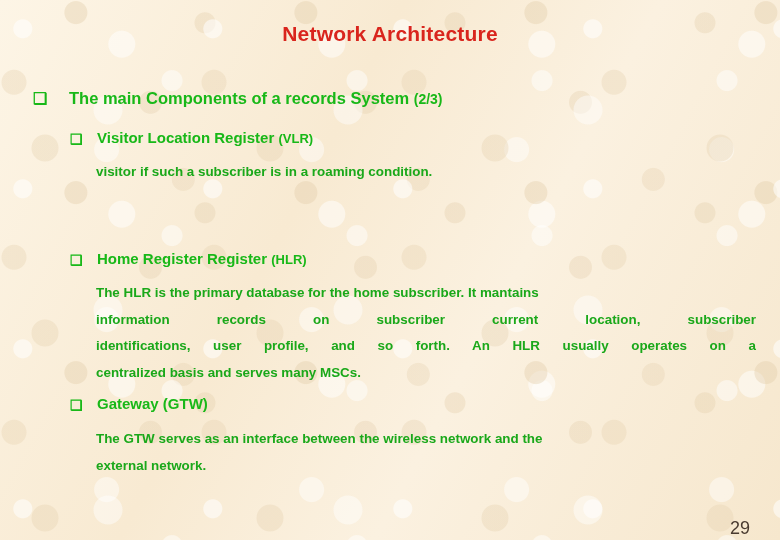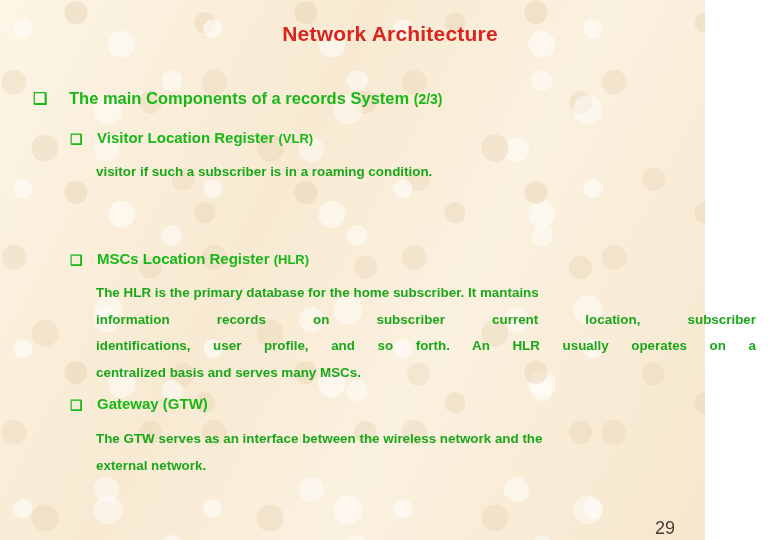--- a/index.html
+++ b/index.html
@@ -9,21 +9,21 @@
 
   body {
     width: 780px;
     height: 540px;
     overflow: hidden;
     font-family: "Liberation Sans", sans-serif;
   }
 
   #slide {
     position: relative;
-    width: 705px;
+    width: 780px;
     height: 540px;
     box-sizing: border-box;
     background-color: #faeeda;
     background-image:
       radial-gradient(circle at 12% 18%, rgba(255,255,255,0.55) 0 9px, rgba(0,0,0,0) 10px),
       radial-gradient(circle at 33% 7%,  rgba(226,205,170,0.40) 0 11px, rgba(0,0,0,0) 12px),
       radial-gradient(circle at 58% 26%, rgba(255,255,255,0.50) 0 13px, rgba(0,0,0,0) 14px),
       radial-gradient(circle at 82% 12%, rgba(228,208,174,0.38) 0 10px, rgba(0,0,0,0) 11px),
       radial-gradient(circle at 7% 47%,  rgba(230,210,176,0.36) 0 12px, rgba(0,0,0,0) 13px),
       radial-gradient(circle at 45% 55%, rgba(255,255,255,0.45) 0 14px, rgba(0,0,0,0) 15px),
@@ -171,21 +171,21 @@
     <span class="bullet-glyph">❑</span>
     <span class="bullet-text"><span>Visitor Location Register </span><span class="lvl2-suffix">(VLR)</span></span>
   </div>
 
   <div class="body-para" style="top:159px;">
     <span class="last-line">visitor if such a subscriber is in a roaming condition.</span>
   </div>
 
   <div class="bullet-row lvl2-row" style="top:251px;">
     <span class="bullet-glyph">❑</span>
-    <span class="bullet-text"><span>MSCs Location Register </span><span class="lvl2-suffix">(HLR)</span></span>
+    <span class="bullet-text"><span>Home Register Register </span><span class="lvl2-suffix">(HLR)</span></span>
   </div>
 
   <div class="body-para" style="top:280px;">
     <span class="last-line">The HLR is the primary database for the home subscriber. It mantains</span>
     <span class="just-line">information records on subscriber current location, subscriber</span>
     <span class="just-line">identifications, user profile, and so forth. An HLR usually operates on a</span>
     <span class="last-line">centralized basis and serves many MSCs.</span>
   </div>
 
   <div class="bullet-row lvl2-row" style="top:396px;">

